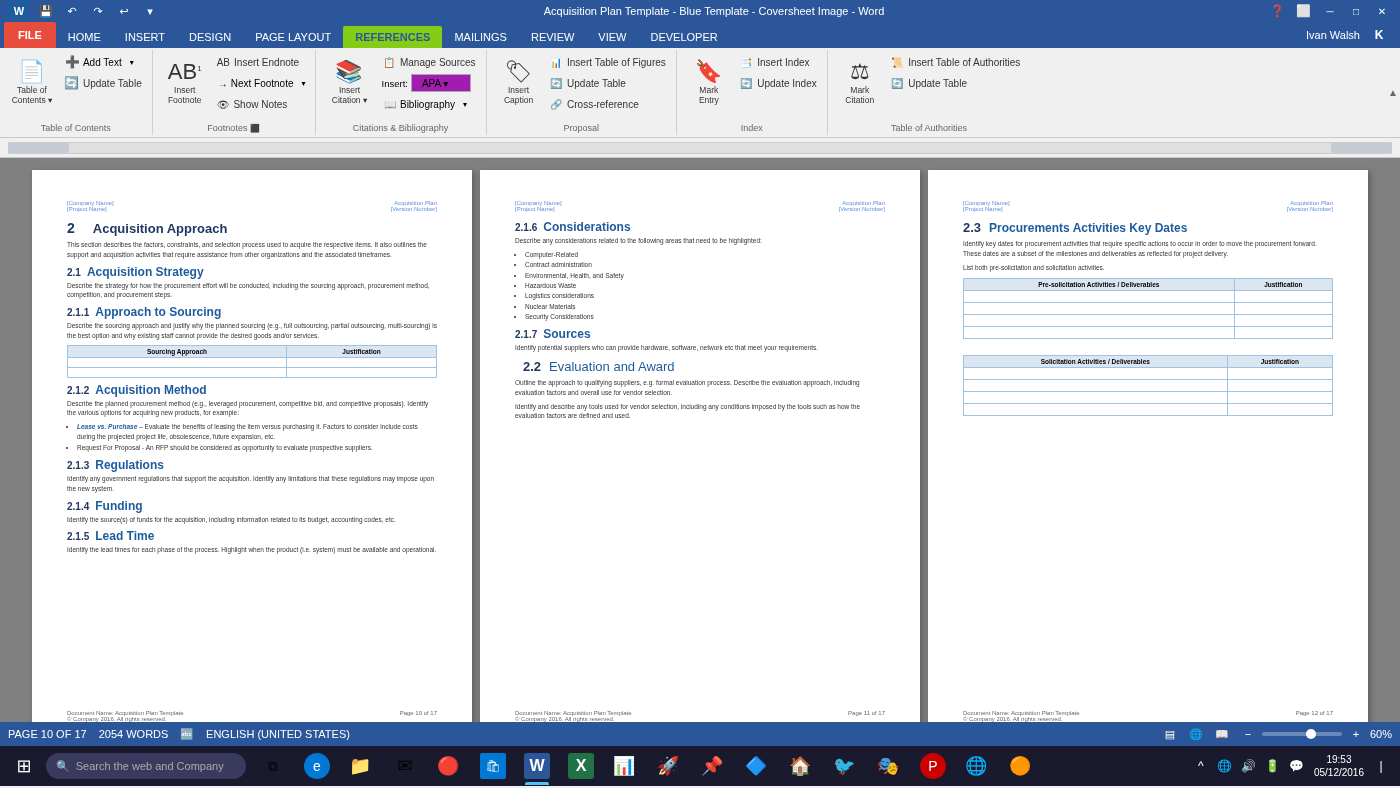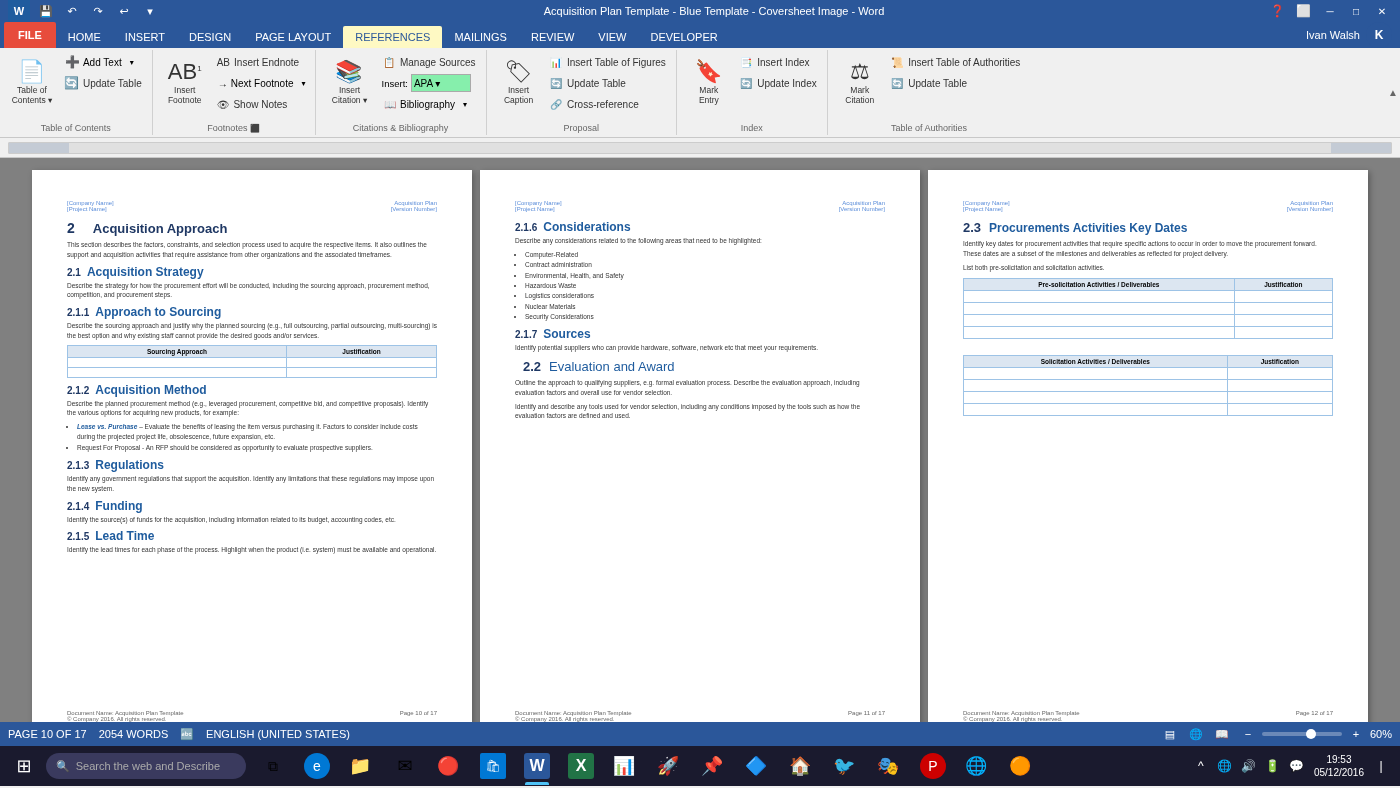--- a/index.html
+++ b/index.html
@@ -34,21 +34,21 @@
     .ribbon-tab {
       height: 22px;
       padding: 0 12px;
       display: flex;
       align-items: center;
       font-size: 11px;
       cursor: pointer;
       color: white;
       border-radius: 2px 2px 0 0;
     }
-    .ribbon-tab.active { background: #fef9c3; color: #2b579a; font-weight: 400; }
+    .ribbon-tab.active { background: #84cc16; color: #2b579a; font-weight: 700; }
     .ribbon-tab.file { background: #e74c3c; color: white; font-weight: 700; padding: 0 14px; height: 26px; }
 
     
     .ribbon-content {
       height: 90px;
       background: #f0f0f0;
       border-bottom: 1px solid #c8c8c8;
       display: flex;
       align-items: stretch;
       padding: 2px 0;
@@ -103,23 +103,23 @@
       font-size: 10px;
       color: #333;
       white-space: nowrap;
       height: 20px;
     }
     .ribbon-col { display: flex; flex-direction: column; gap: 1px; }
     .style-combo {
       display: flex;
       align-items: center;
       gap: 2px;
-      padding: 1px 2px;
+      padding: 1px 10px;
       border: 1px solid #aaa;
-      background: #86efac;
+      background: #a21caf;
       font-size: 10px;
       cursor: pointer;
       height: 18px;
       min-width: 60px;
     }
     .ribbon-btn-split {
       display: flex;
       align-items: center;
     }
     .split-main {
@@ -709,21 +709,21 @@
       <div class="view-btn">+</div>
       <span>60%</span>
     </div>
   </div>
 </div>
 
 <div class="taskbar">
   <div class="taskbar-start">⊞</div>
   <div class="taskbar-search">
     <span>🔍</span>
-    <span>Search the web and Describe</span>
+    <span>Search the web and Company</span>
   </div>
 
   <div class="taskbar-app" style="margin-left:4px;">
     <div class="taskbar-app-icon" style="font-size:14px;">⧉</div>
   </div>
 
   <div class="taskbar-app">
     <div class="taskbar-app-icon" style="background:#0078d4;color:white;font-size:14px;border-radius:50%;">e</div>
   </div>
   <div class="taskbar-app">

